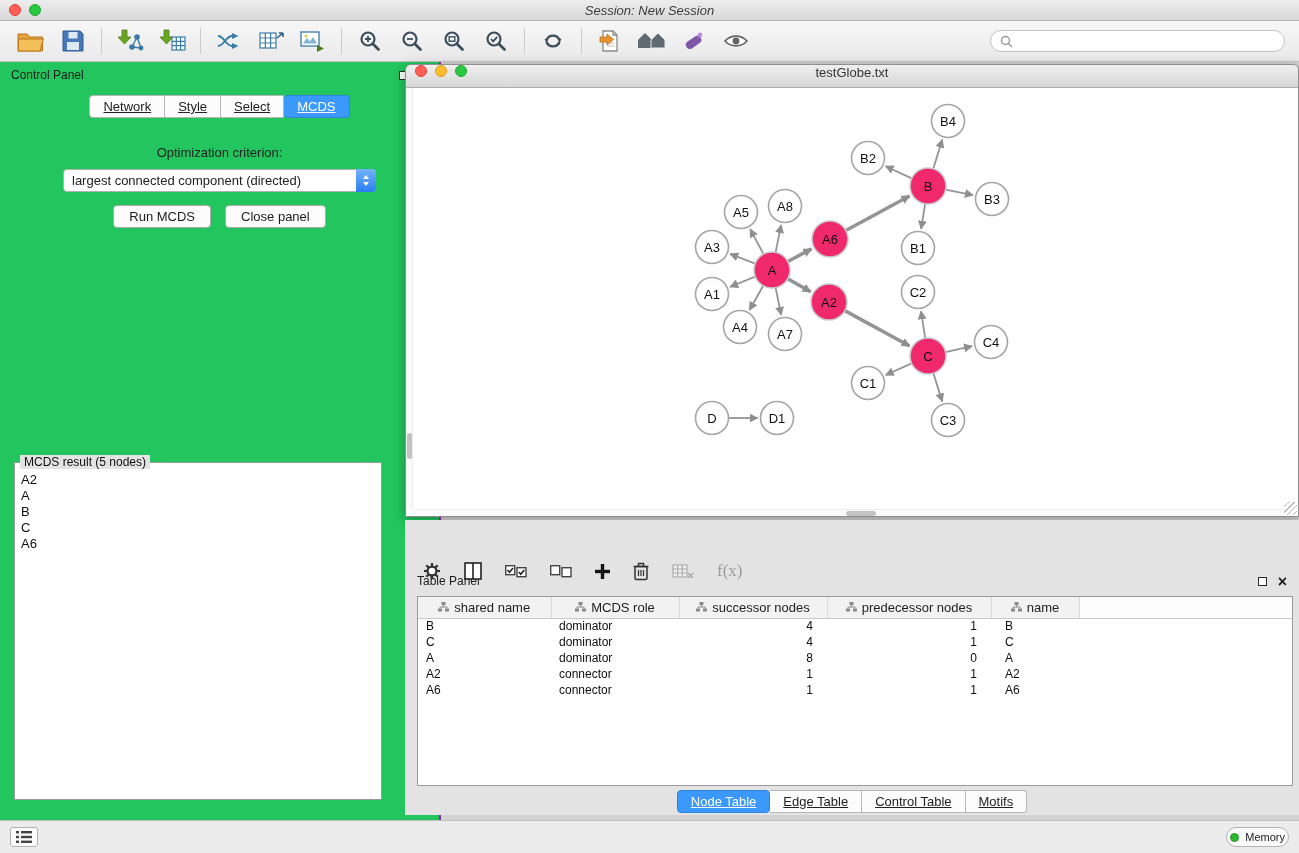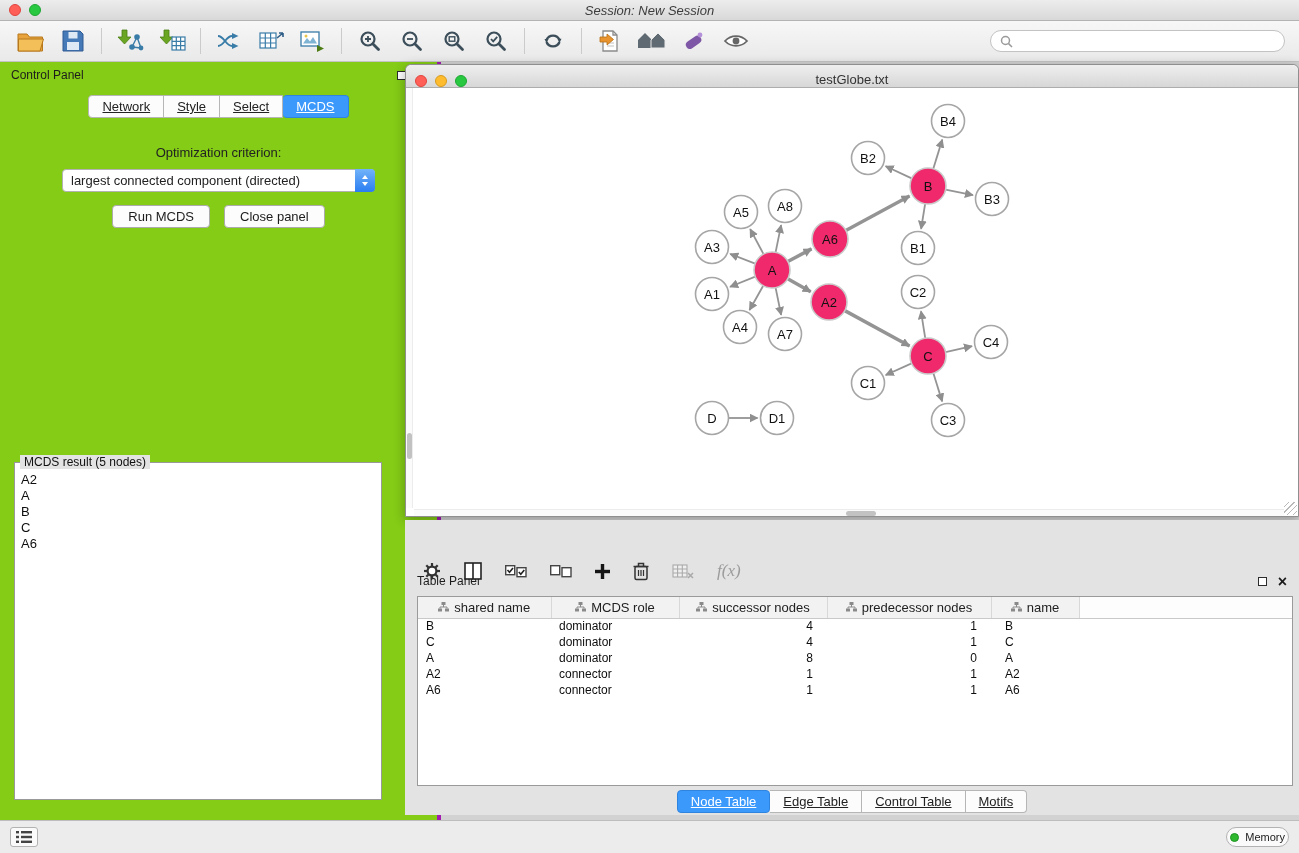--- a/index.html
+++ b/index.html
@@ -24,21 +24,21 @@
     display:flex; align-items:center; padding:0 10px; }
   .tool-btn { width:42px; height:34px; background:none; border:none;
     display:flex; align-items:center; justify-content:center; }
   .tool-sep { width:1px; height:26px; background:#cbcbcb; margin:0 7px; }
   .search-box { margin-left:auto; margin-right:4px; width:295px; height:22px; background:#fff;
     border:1px solid #c3c3c3; border-radius:12px; display:flex; align-items:center; padding:0 9px; gap:5px; }
   .search-box input { border:none; outline:none; flex:1; font-size:12px; background:transparent; font-family:"Liberation Sans",sans-serif; }
 
   
   .control-panel { position:absolute; left:0; top:62px; width:441px; height:758px;
-    background:#84cc16; border-right:4px solid #a21caf; }
+    background:#22c55e; border-right:2px solid #a21caf; }
   .panel-header { height:26px; display:flex; align-items:center; padding:0 11px; font-size:12px; color:#1c1c1c; }
   .panel-controls { margin-left:auto; display:flex; gap:11px; align-items:center; }
   .dock-icon { width:9px; height:9px; border:1.5px solid #2c2c2c; display:inline-block; background:#fff; }
   .close-x { font-size:16px; font-weight:bold; color:#1a1a1a; line-height:9px; }
   .cp-tabs { display:flex; justify-content:center; margin-top:7px; }
   .cp-tab, .tp-tab { padding:3px 13px; background:#fcfcfc; border:1px solid #b6b6b6; border-left:none;
     font-size:13px; color:#222; line-height:15px;text-decoration:underline; }
   .cp-tab:first-child, .tp-tab:first-child { border-left:1px solid #b6b6b6; border-radius:4px 0 0 4px; }
   .cp-tab:last-child, .tp-tab:last-child { border-radius:0 4px 4px 0; }
   .cp-tab.active, .tp-tab.active { background:var(--accent,#3b99fc); border-color:#2f84e0; color:#fff; border-radius:4px; }
@@ -58,36 +58,36 @@
   .result-box { position:absolute; left:14px; top:400px; width:368px; height:338px;
     border:1px solid #999; background:#fff; }
   .result-title { position:absolute; top:-8px; left:5px; background:#e3e3e3; padding:0 4px; font-size:12px; color:#111; }
   .result-list { padding:9px 6px; font-size:13px; line-height:16px; color:#0e0e0e; }
 
   
   .net-window { position:absolute; left:405px; top:64px; width:894px; height:453px;
     background:#fff; border:1px solid #8f8f8f; border-radius:6px 6px 0 0;
     box-shadow:0 3px 12px rgba(0,0,0,0.3); }
   .net-titlebar { height:23px; background:linear-gradient(#efefef,#d7d7d7); border-bottom:1px solid #adadad;
-    border-radius:6px 6px 0 0; position:relative; display:flex; align-items:flex-end; }
+    border-radius:6px 6px 0 0; position:relative; display:flex; align-items:flex-start; }
   .net-title { position:absolute; left:0; right:0; text-align:center; font-size:13px; color:#333; }
   .net-canvas { position:relative; width:892px; height:428px; background:#fff; overflow:hidden; }
   .vscroll { position:absolute; left:0; top:0; bottom:8px; width:7px; background:#fbfbfb; border-right:1px solid #ececec; }
   .vthumb { position:absolute; left:1px; top:345px; width:5px; height:26px; background:#c2c2c2; border-radius:3px; }
   .hscroll { position:absolute; left:8px; right:14px; bottom:0; height:7px; background:#fbfbfb; border-top:1px solid #ececec; }
   .hthumb { position:absolute; left:432px; top:1px; width:30px; height:5px; background:#c2c2c2; border-radius:3px; }
   .resize-grip { position:absolute; right:1px; bottom:1px; width:13px; height:13px;
     background:repeating-linear-gradient(135deg, transparent 0 3px, #b9b9b9 3px 4px); }
 
   
   .table-panel { position:absolute; left:405px; top:520px; width:894px; height:295px; background:#e3e3e3; }
   .tp-header { height:26px; display:flex; align-items:center; padding:12px 12px; font-size:12px; color:#1c1c1c;margin-top:48px; }
   .tp-toolbar { position:absolute; left:18px; top:32px; height:38px; display:flex; align-items:center; gap:23px; }
   .tp-tool { background:none; border:none; display:flex; align-items:center; justify-content:center; }
-  .fx-label { font-family:"Liberation Serif", serif; font-style:italic; font-size:17px; color:#9b9b9b; }
+  .fx-label { font-family:"Liberation Serif", serif; font-size:17px; color:#9b9b9b; }
   .tp-table-wrap { position:absolute; left:12px; top:76px; width:876px; height:190px;
     background:#fff; border:1px solid #9a9a9a; overflow:hidden; }
   table.data { border-collapse:collapse; table-layout:fixed; width:876px; }
   table.data th { font-weight:normal; font-size:13px; color:#222; background:#f2f2f2;
     border-right:1px solid #d8d8d8; border-bottom:1px solid #c9c9c9; height:21px; text-align:center; white-space:nowrap;margin-top:35px; }
   table.data th .th-inner { display:inline-flex; align-items:center; gap:5px; }
   table.data th.filler { background:#fdfdfd; border-right:none; }
   table.data td { font-size:12px; color:#0e0e0e; height:16px; padding:0 8px; white-space:nowrap; }
   table.data td.num { text-align:right; padding-right:14px; }
   table.data td.name-col { padding-left:14px; }

